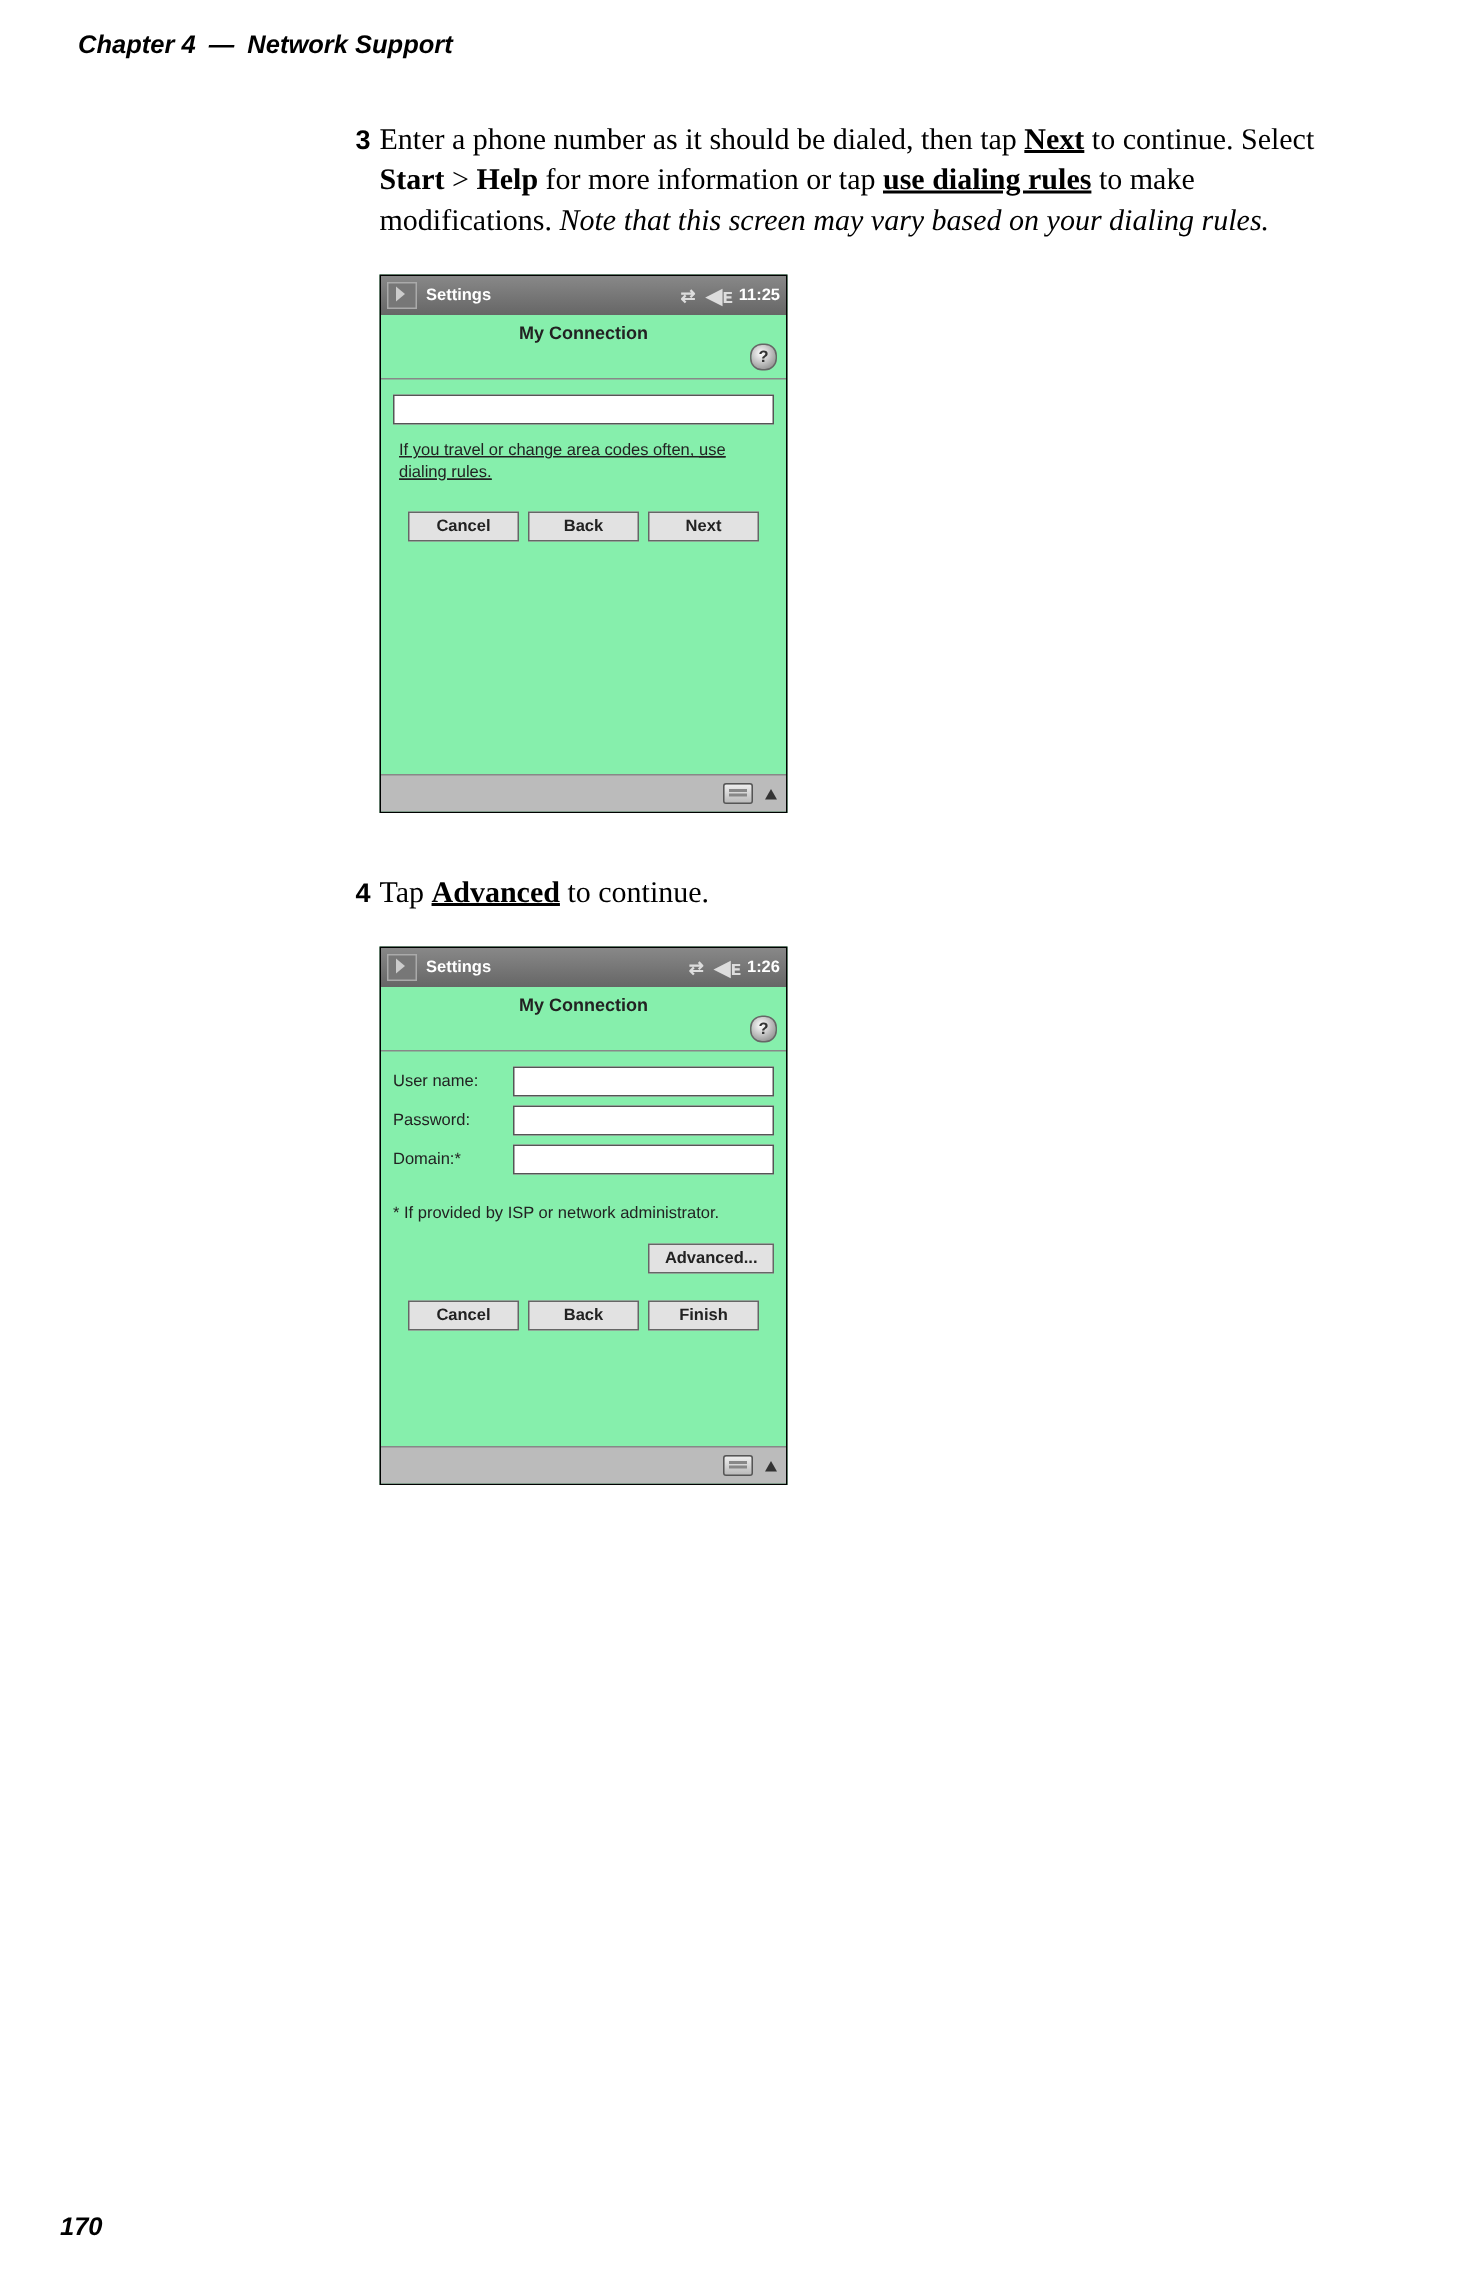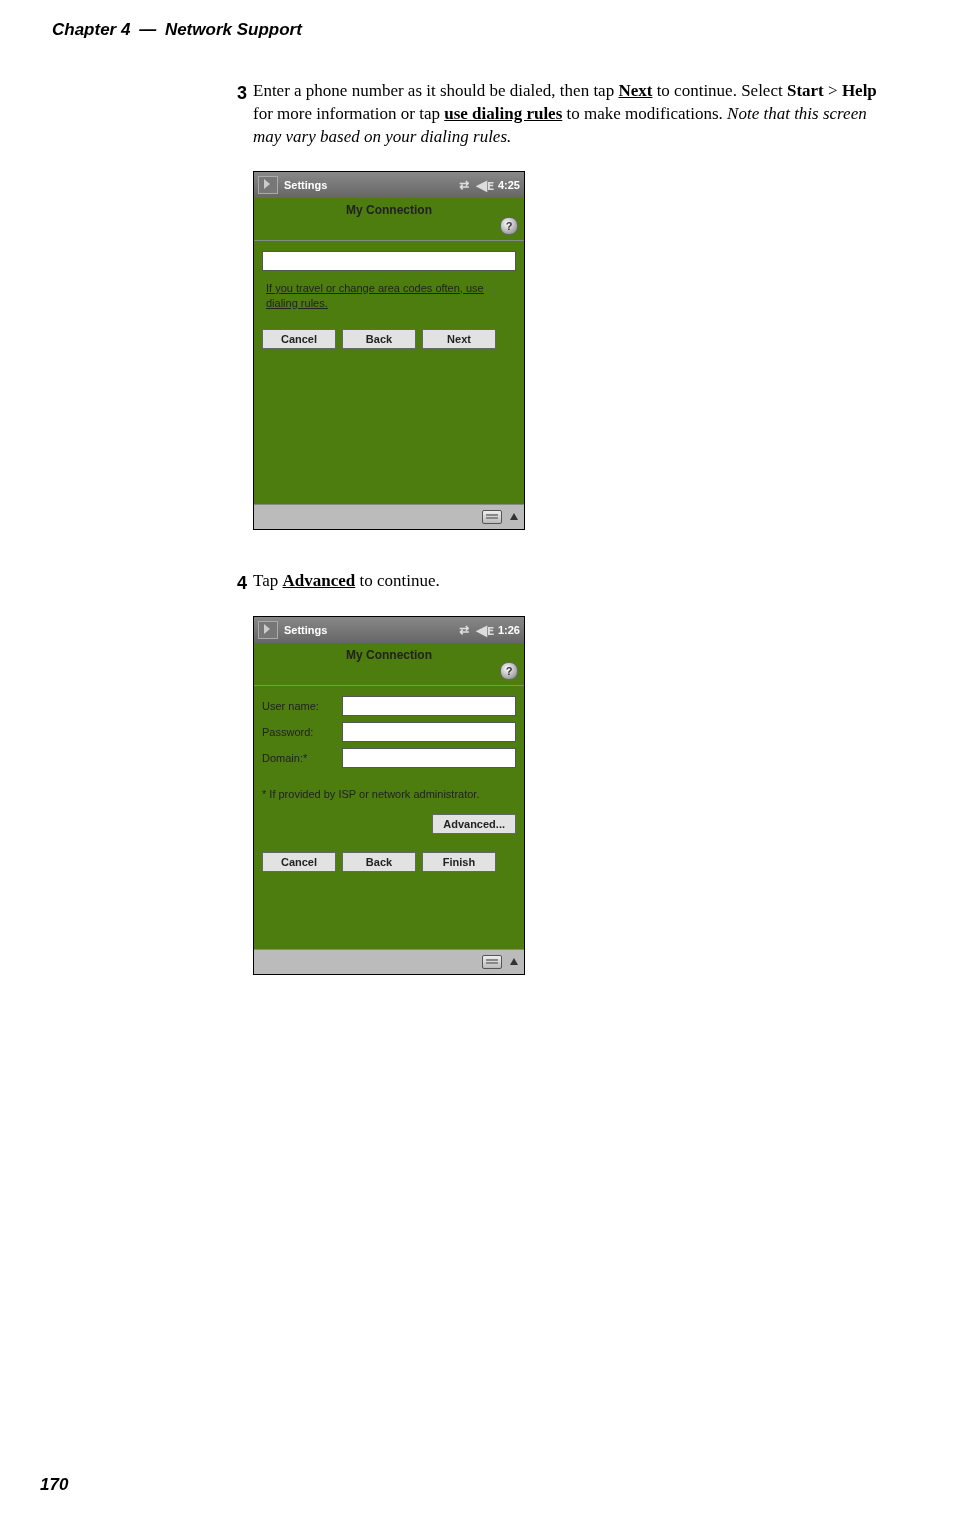--- a/index.html
+++ b/index.html
@@ -38,34 +38,34 @@
     font-family: Arial, Helvetica, sans-serif;
     font-weight: bold;
     font-size: 18px;
     width: 22px;
     flex: 0 0 22px;
     text-align: right;
     padding-right: 6px;
     padding-top: 3px;
   }
   .step .body {
-    font-size: 17px;
+    font-size: 20px;
     line-height: 1.35;
   }
   .bold { font-weight: bold; }
   .ul { text-decoration: underline; }
   .ital { font-style: italic; }
   .screenshot {
     margin: 22px 0 40px 28px;
     width: 270px;
     border: 1px solid #000;
     font-family: Verdana, Tahoma, sans-serif;
     font-size: 11px;
     color: #222;
-    background: #4d7c0f;
+    background: #86efac;
   }
   .ss-topbar {
     background: linear-gradient(to bottom, #888 0%, #666 100%);
     height: 26px;
     display: flex;
     align-items: center;
     color: #fff;
     font-weight: bold;
     padding: 0 4px;
   }
@@ -136,21 +136,21 @@
   .ss-hint {
     font-size: 11px;
     line-height: 1.35;
     padding: 0 4px;
     margin-bottom: 8px;
     text-decoration: underline;
   }
   .ss-hint .link { text-decoration: underline; }
   .ss-btnrow {
     display: flex;
-    justify-content: flex-start;
+    justify-content: center;
     gap: 6px;
     margin-top: 18px;
   }
   .ss-btn {
     border: 1px solid #666;
     background: #e2e2e2;
     padding: 3px 10px;
     font-size: 11px;
     font-weight: bold;
     text-align: center;
@@ -240,21 +240,21 @@
     </div>
   </div>
 
   <div class="screenshot">
     <div class="ss-topbar">
       <span class="flag"></span>
       <span>Settings</span>
       <span class="spacer"></span>
       <span class="signal">⇄</span>
       <span class="sound">◀ᴇ</span>
-      <span>4:25</span>
+      <span>11:25</span>
     </div>
     <div class="ss-title">
       <span>My Connection</span>
       <span class="help">?</span>
     </div>
     <div class="ss-hr"></div>
     <div class="ss-body">
       <div class="ss-input"></div>
       <div class="ss-hint">
         <span>If you travel or change area codes often, </span><span class="link">use dialing rules.</span>

